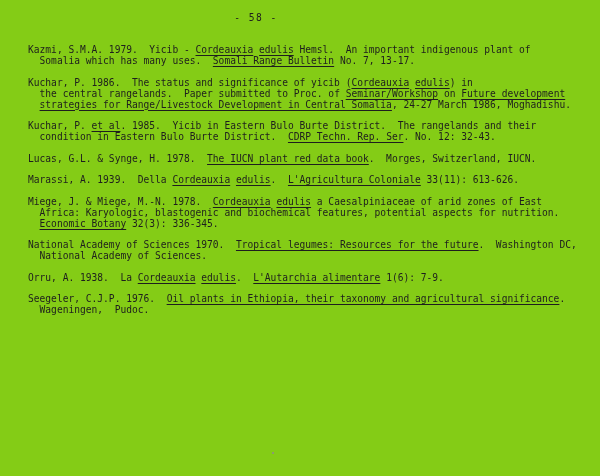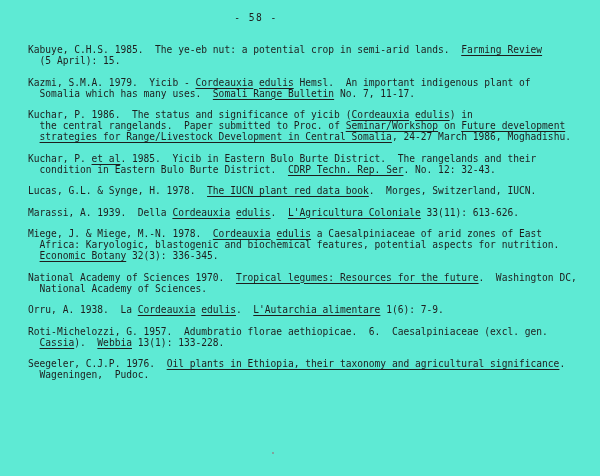--- a/index.html
+++ b/index.html
@@ -4,21 +4,21 @@
 <style>
   html, body {
     margin: 0;
     padding: 0;
     background: #fbfbf8;
   }
   .page {
     position: relative;
     width: 600px;
     height: 476px;
-    background: #5eead4;
+    background: #84cc16;
     overflow: hidden;
     font-family: "DejaVu Sans Mono", "Liberation Mono", monospace;
     color: #1e1e1e;
   }
   .pagenum {
     position: absolute;
     top: 12px;
     left: 0;
     width: 512px;
     text-align: center;
@@ -52,36 +52,32 @@
     border-radius: 50%;
     background: #8d8d8d;
   }
 </style>
 </head>
 <body>
 
 <div class="page">
   <div class="pagenum">- 58 -</div>
   <div class="refs">
-      <p class="ref"><span>Kabuye, C.H.S. 1985.  The ye-eb nut: a potential crop in semi-arid lands.  </span><span class="u">Farming Review</span><span>
-  (5 April): 15.</span></p>
       <p class="ref"><span>Kazmi, S.M.A. 1979.  Yicib - </span><span class="u">Cordeauxia</span><span> </span><span class="u">edulis</span><span> Hemsl.  An important indigenous plant of
-  Somalia which has many uses.  </span><span class="u">Somali Range Bulletin</span><span> No. 7, 11-17.</span></p>
+  Somalia which has many uses.  </span><span class="u">Somali Range Bulletin</span><span> No. 7, 13-17.</span></p>
       <p class="ref"><span>Kuchar, P. 1986.  The status and significance of yicib (</span><span class="u">Cordeauxia</span><span> </span><span class="u">edulis</span><span>) in
   the central rangelands.  Paper submitted to Proc. of </span><span class="u">Seminar/Workshop</span><span> on </span><span class="u">Future development</span><span>
   </span><span class="u">strategies for Range/Livestock Development in Central Somalia</span><span>, 24-27 March 1986, Moghadishu.</span></p>
       <p class="ref"><span>Kuchar, P. </span><span class="u">et al</span><span>. 1985.  Yicib in Eastern Bulo Burte District.  The rangelands and their
   condition in Eastern Bulo Burte District.  </span><span class="u">CDRP Techn. Rep. Ser</span><span>. No. 12: 32-43.</span></p>
       <p class="ref"><span>Lucas, G.L. &amp; Synge, H. 1978.  </span><span class="u">The IUCN plant red data book</span><span>.  Morges, Switzerland, IUCN.</span></p>
       <p class="ref"><span>Marassi, A. 1939.  Della </span><span class="u">Cordeauxia</span><span> </span><span class="u">edulis</span><span>.  </span><span class="u">L'Agricultura Coloniale</span><span> 33(11): 613-626.</span></p>
       <p class="ref"><span>Miege, J. &amp; Miege, M.-N. 1978.  </span><span class="u">Cordeauxia</span><span> </span><span class="u">edulis</span><span> a Caesalpiniaceae of arid zones of East
   Africa: Karyologic, blastogenic and biochemical features, potential aspects for nutrition.
   </span><span class="u">Economic Botany</span><span> 32(3): 336-345.</span></p>
       <p class="ref"><span>National Academy of Sciences 1970.  </span><span class="u">Tropical legumes: Resources for the future</span><span>.  Washington DC,
   National Academy of Sciences.</span></p>
       <p class="ref"><span>Orru, A. 1938.  La </span><span class="u">Cordeauxia</span><span> </span><span class="u">edulis</span><span>.  </span><span class="u">L'Autarchia alimentare</span><span> 1(6): 7-9.</span></p>
-      <p class="ref"><span>Roti-Michelozzi, G. 1957.  Adumbratio florae aethiopicae.  6.  Caesalpiniaceae (excl. gen.
-  </span><span class="u">Cassia</span><span>).  </span><span class="u">Webbia</span><span> 13(1): 133-228.</span></p>
       <p class="ref"><span>Seegeler, C.J.P. 1976.  </span><span class="u">Oil plants in Ethiopia, their taxonomy and agricultural significance</span><span>.
   Wageningen,  Pudoc.</span></p>
     </div>
   <div class="speck"></div>
 </div>
 
 </body></html>

